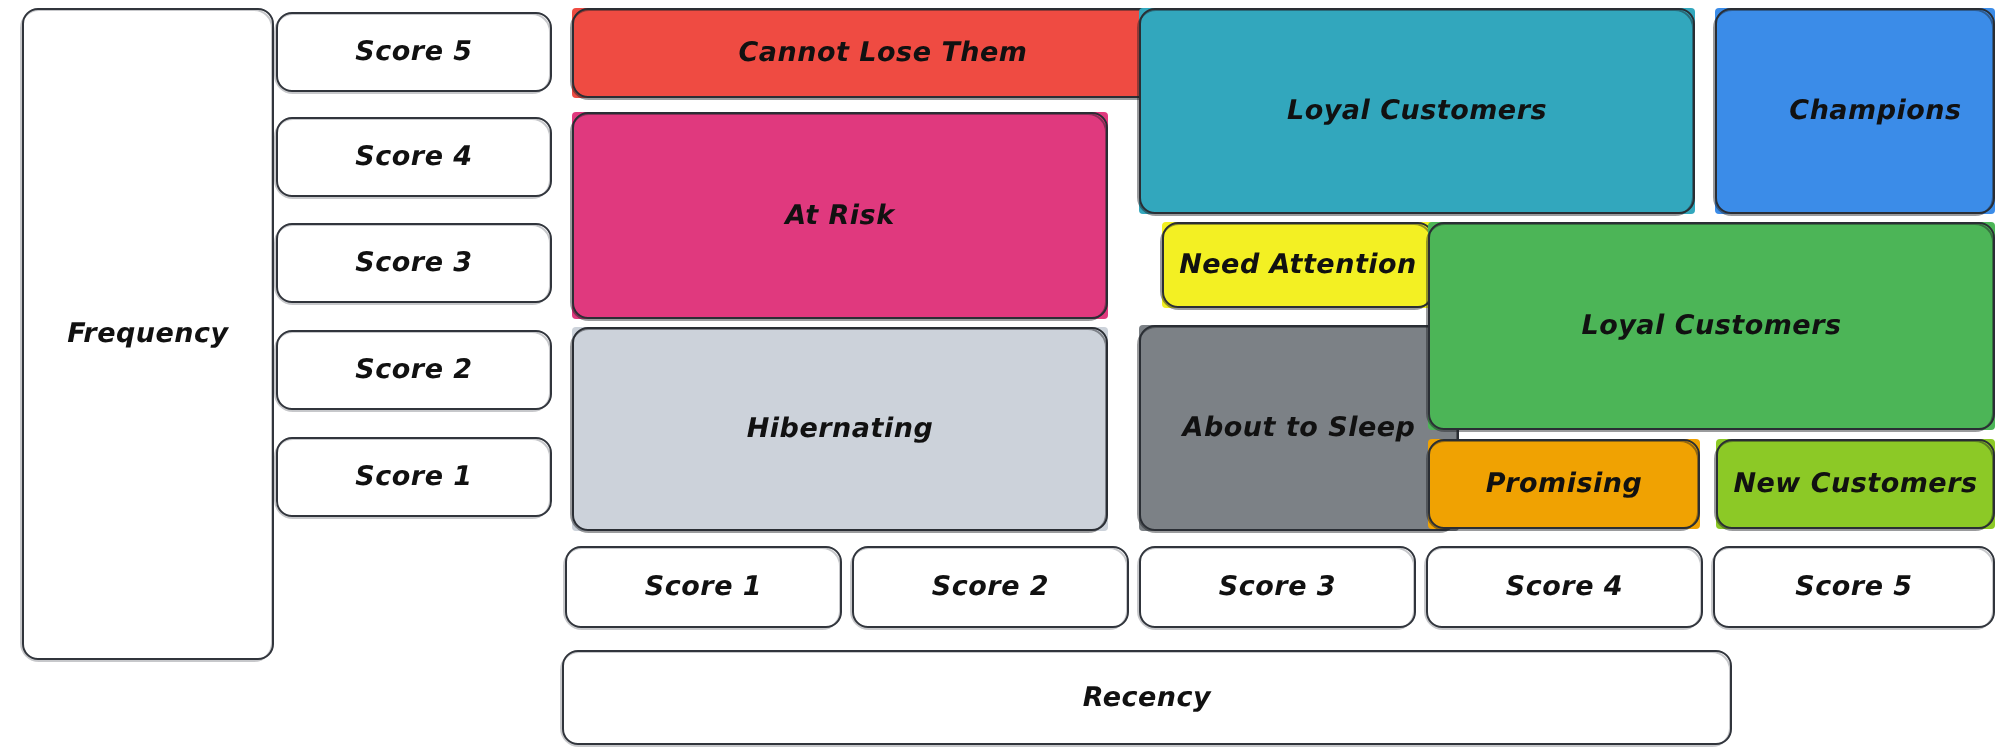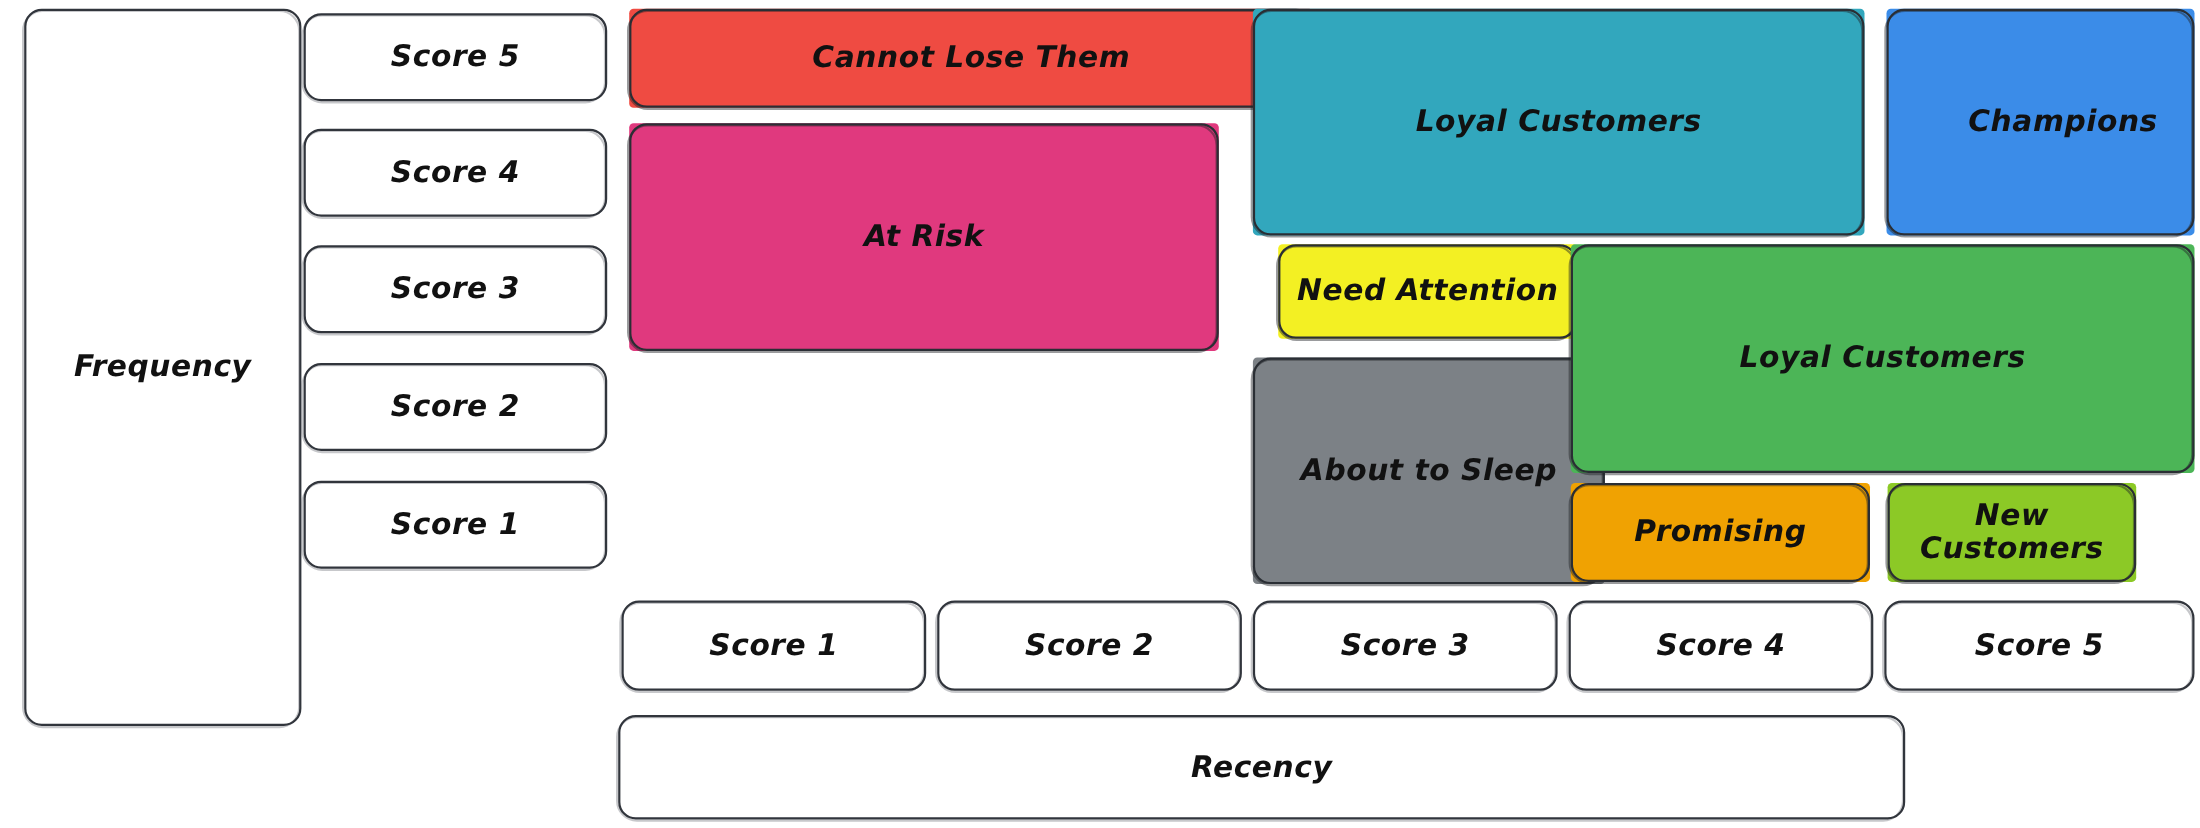--- a/index.html
+++ b/index.html
@@ -105,20 +105,23 @@
   </div>
 
   <div class="box seg seg-lg" style="left:572px; top:8px; width:622px; height:90px; background:#ef4b42;">
     <span class="lbl">Cannot Lose Them</span>
   </div>
 
   <div class="box seg seg-lg" style="left:572px; top:112px; width:536px; height:207px; background:#e0397e;">
     <span class="lbl">At Risk</span>
   </div>
 
+  <div class="box seg seg-lg" style="left:572px; top:327px; width:536px; height:204px; background:#ccd2da;">
+    <span class="lbl">Hibernating</span>
+  </div>
 
   <div class="box seg seg-lg" style="left:1139px; top:8px; width:556px; height:206px; background:#32a7bd;">
     <span class="lbl">Loyal Customers</span>
   </div>
 
   <div class="box seg seg-sm" style="left:1139px; top:222px; width:272px; height:86px; background:#f3f023;margin-left:23px;">
     <span class="lbl">Need Attention</span>
   </div>
 
   <div class="box seg seg-lg" style="left:1139px; top:325px; width:320px; height:206px; background:#7c8186;">
@@ -130,21 +133,21 @@
   </div>
 
   <div class="box seg seg-lg" style="left:1428px; top:222px; width:567px; height:208px; background:#4cb557;">
     <span class="lbl">Loyal Customers</span>
   </div>
 
   <div class="box seg seg-sm" style="left:1428px; top:439px; width:272px; height:90px; background:#f0a202;">
     <span class="lbl">Promising</span>
   </div>
 
-  <div class="box seg seg-sm" style="left:1716px; top:439px; width:226px; height:90px; background:#8cc926;">
+  <div class="box seg seg-sm" style="left:1716px; top:439px; width:279px; height:90px; background:#8cc926;">
     <span class="lbl">New Customers</span>
   </div>
 
   <div class="box plain" style="left:565px; top:546px; width:277px; height:82px;">
     <span class="lbl">Score 1</span>
   </div>
   <div class="box plain" style="left:852px; top:546px; width:277px; height:82px;">
     <span class="lbl">Score 2</span>
   </div>
   <div class="box plain" style="left:1139px; top:546px; width:277px; height:82px;">

